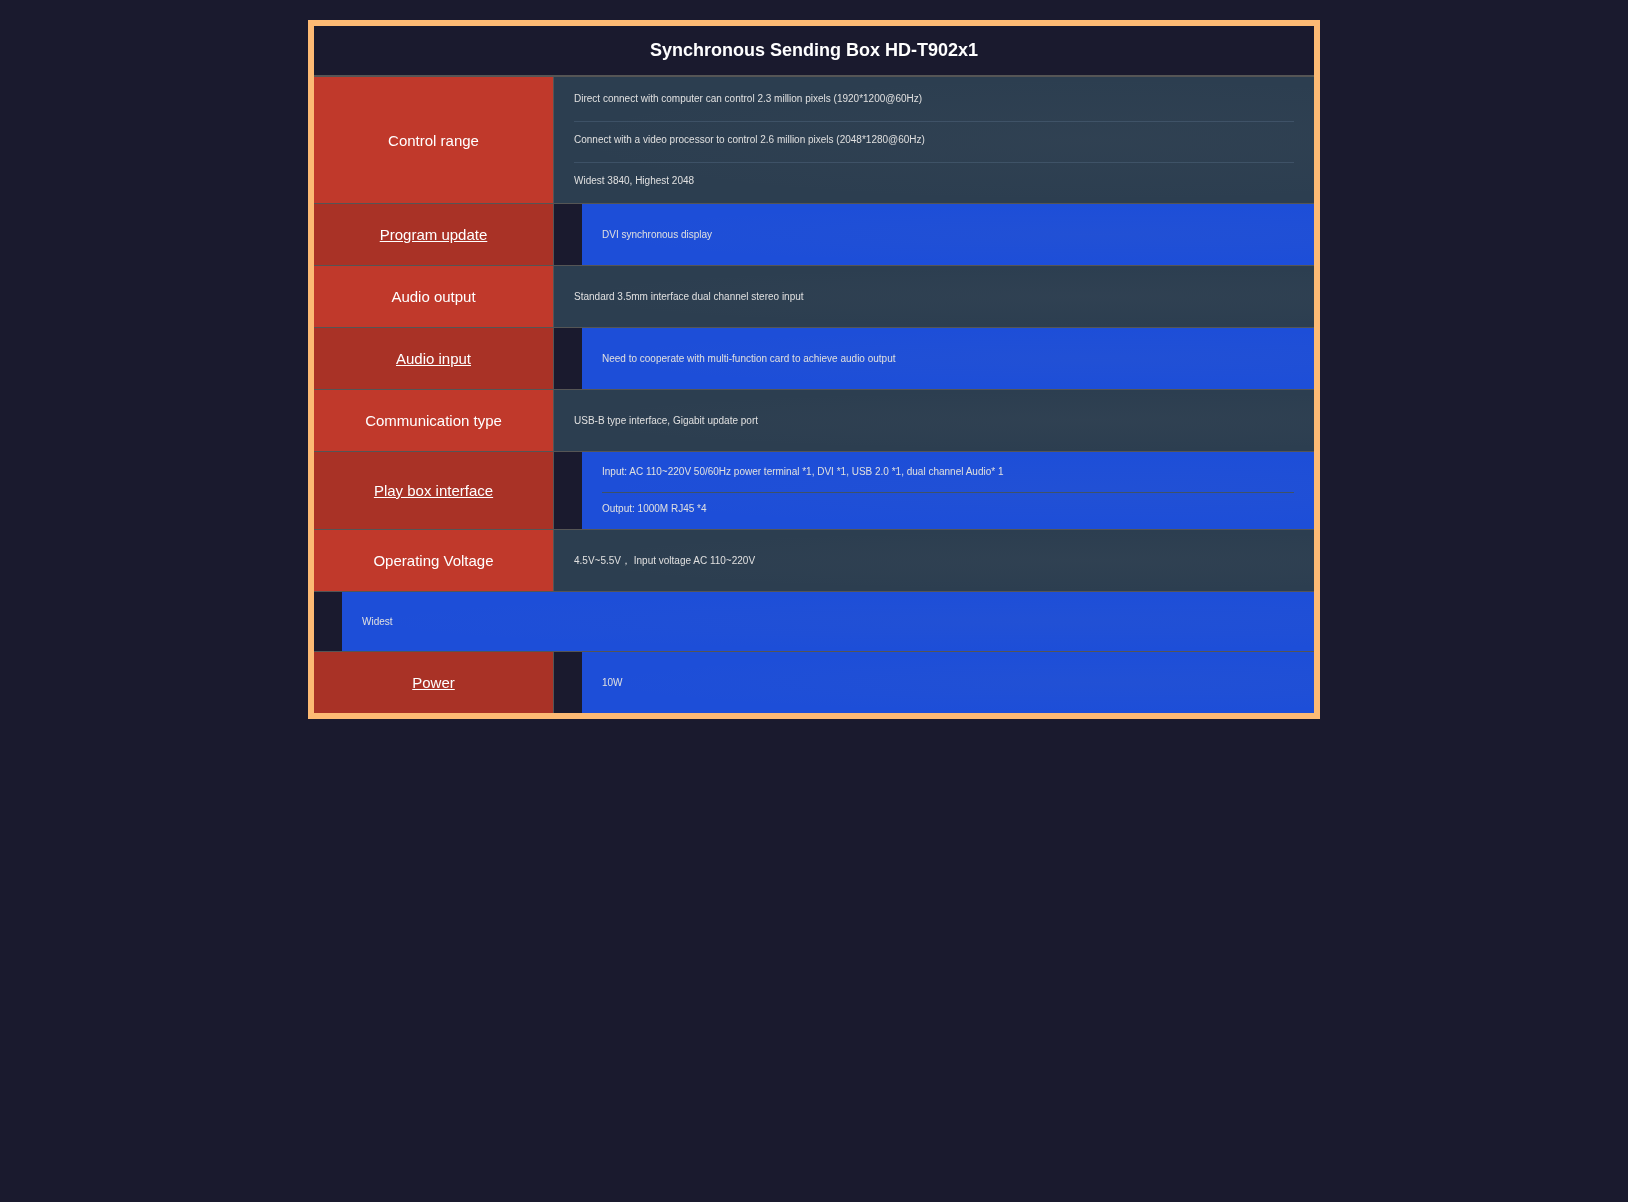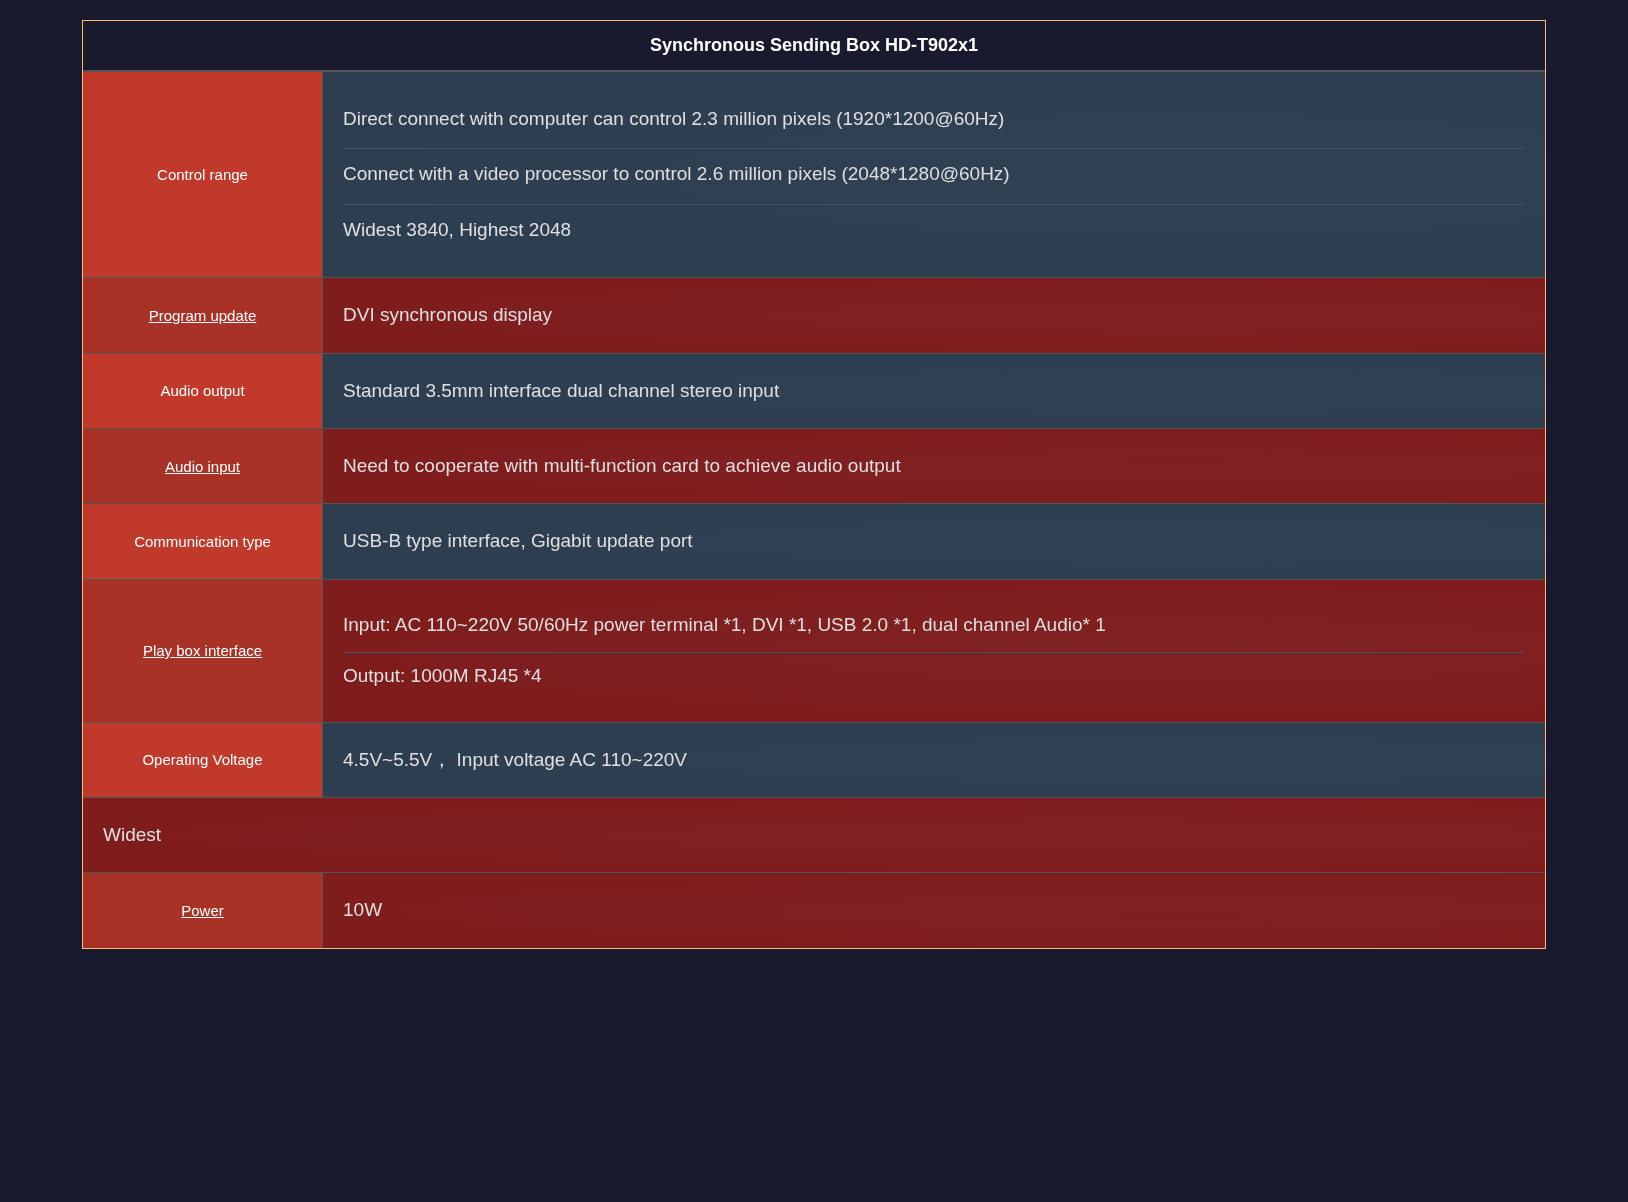--- a/index.html
+++ b/index.html
@@ -11,22 +11,22 @@
     body {
       background: #1a1a2e;
       display: flex;
       justify-content: center;
       align-items: flex-start;
       padding: 20px;
       font-family: Arial, sans-serif;
     }
 
     .table-container {
-      width: 1464px;
-      border: 1px solid #fdba74;
+      width: 1012px;
+      border: 6px solid #fdba74;
       overflow: hidden;
     }
 
     .table-header {
       background: #1a1a2e;
       border-bottom: 2px solid #555;
       padding: 14px 20px;
       text-align: center;
     }
 
@@ -51,32 +51,32 @@
     }
 
     .cell-label {
       width: 240px;
       min-width: 240px;
       background: #c0392b;
       color: #ffffff;
       display: flex;
       align-items: center;
       justify-content: center;
-      padding: 14px 16px;
+      padding: 22px 16px;
       font-size: 15px;
       text-align: center;
       border-right: 1px solid #555;
     }
 
     .cell-value {
       flex: 1;
       background: #2c3e50;
       color: #e0e0e0;
-      padding: 22px 20px;
-      font-size: 19px;
+      padding: 4px 20px;
+      font-size: 10px;
       display: flex;
       flex-direction: column;
       justify-content: center;
       line-height: 1.6;
     }
 
     .cell-value .value-line {
       padding: 8px 0;
     }
 
@@ -88,21 +88,22 @@
     .control-range-value .value-line {
       padding: 10px 0;
     }
 
     .alt-row .cell-label {
       background: #a93226;
       text-decoration: underline;
     }
 
     .alt-row .cell-value {
-      background: #7f1d1d;
+      background: #1d4ed8;
+      margin-left: 28px;
     }
 
     
     .cell-value {
       position: relative;
       overflow: hidden;
     }
 
     .cell-value::before {
       content: '';

